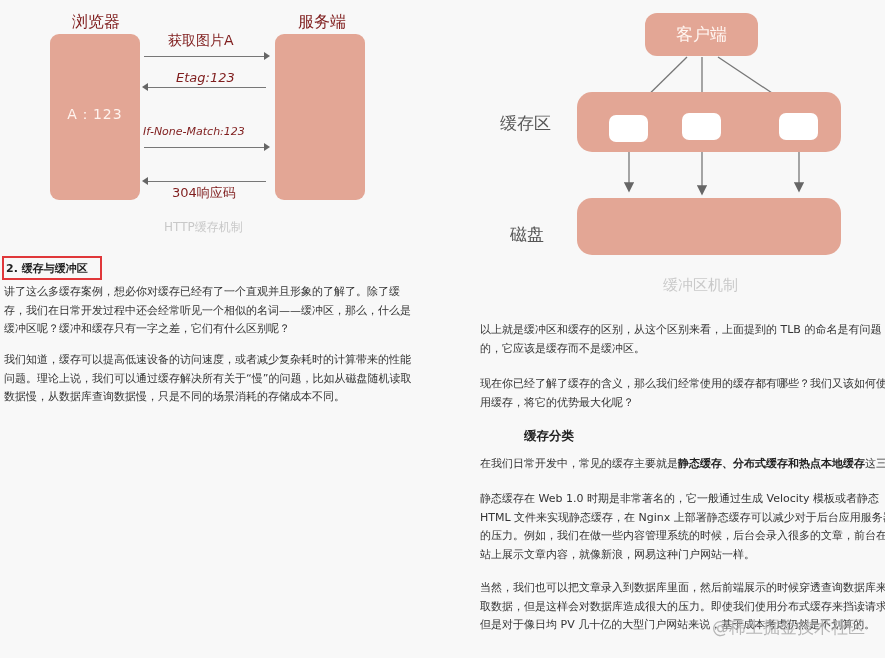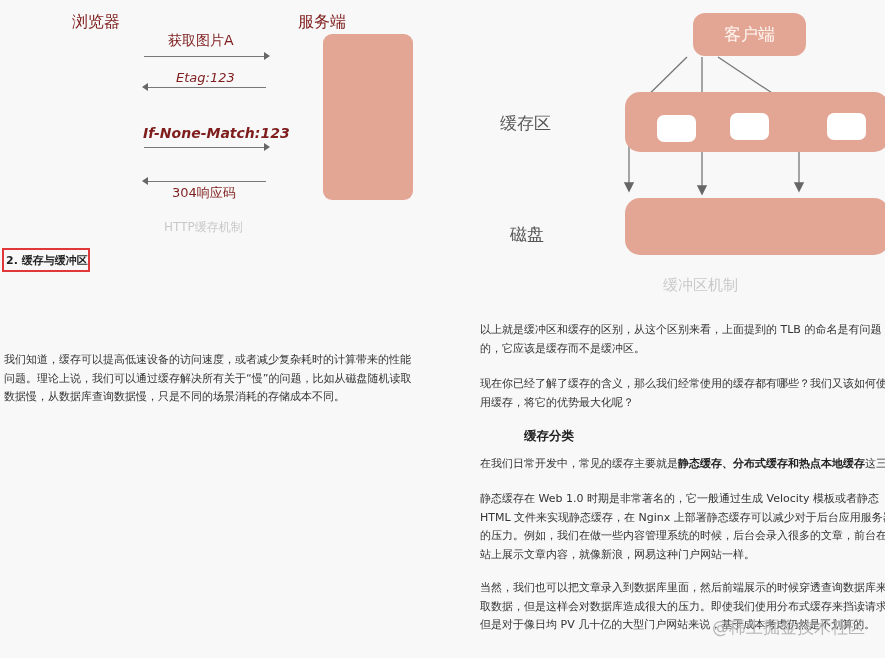--- a/index.html
+++ b/index.html
@@ -4,65 +4,69 @@
 <style>
   * { box-sizing: border-box; margin: 0; padding: 0; }
   html, body { width: 885px; height: 658px; overflow: hidden; background: #f8f8f8; }
   body { position: relative; font-family: "DejaVu Sans", "Liberation Sans", sans-serif; color: #333; }
 
   .col-left { position: absolute; left: 0; top: 0; width: 440px; height: 658px; }
   .col-right { position: absolute; left: 470px; top: 0; width: 415px; height: 658px; }
 
   
   .d1 { position: absolute; left: 0; top: 0; width: 440px; height: 240px; }
-  .box { position: absolute; background: #e3a695; border-radius: 9px; margin-left: 48px; }
+  .box { position: absolute; background: #e3a695; border-radius: 9px; }
   .hand { font-family: "DejaVu Sans", sans-serif; color: #7f1d1d; position: absolute; white-space: nowrap; }
   .caption { position: absolute; color: #c9c9c9; font-size: 13px; white-space: nowrap; }
   .arrowline { position: absolute; height: 1px; background: #777; }
 
   
   .para { position: absolute; font-size: 11px; line-height: 18.5px; color: #333; }
   .para b { font-weight: bold; color: #222; }
-  .heading-boxed { position: absolute; left: 2px; top: 248px; border: 2px solid #e0373a; padding: 3px 0 2px 2px; font-size: 11px; font-weight: bold; color: #222; }
+  .heading-boxed { position: absolute; left: 2px; top: 256px; border: 2px solid #e0373a; padding: 3px 12px 2px 2px; font-size: 11px; font-weight: bold; color: #222; }
   .subheading { position: absolute; font-size: 12.5px; font-weight: bold; color: #222; padding-left: 44px; }
 
   .watermark { position: absolute; right: 20px; top: 616px; font-size: 17px; color: rgba(170,170,170,0.85); white-space: nowrap; }
 </style>
 </head>
 <body>
 
 <div class="col-left">
 
   <div class="d1">
     <div class="hand" style="left:72px;top:12px;font-size:16px;">浏览器</div>
     <div class="hand" style="left:298px;top:12px;font-size:16px;">服务端</div>
 
+    <div class="box" style="left:50px;top:34px;width:90px;height:166px;">
+      <div style="position:absolute;left:0;right:0;top:72px;text-align:center;color:#fff3ee;font-size:14px;letter-spacing:1px;">A：123</div>
+    </div>
     <div class="box" style="left:275px;top:34px;width:90px;height:166px;"></div>
 
     <div class="hand" style="left:168px;top:32px;font-size:14px;">获取图片A</div>
     <div class="arrowline" style="left:144px;top:56px;width:122px;"></div>
     <div style="position:absolute;left:264px;top:52px;width:0;height:0;border-top:4px solid transparent;border-bottom:4px solid transparent;border-left:6px solid #666;"></div>
 
     <div class="hand" style="left:176px;top:70px;font-size:13px;font-style:italic;">Etag:123</div>
     <div class="arrowline" style="left:148px;top:87px;width:118px;"></div>
     <div style="position:absolute;left:142px;top:83px;width:0;height:0;border-top:4px solid transparent;border-bottom:4px solid transparent;border-right:6px solid #666;"></div>
 
-    <div class="hand" style="left:143px;top:125px;font-size:14px;font-style:italic;font-weight:bold;">If-None-Match:123</div>
+    <div class="hand" style="left:143px;top:125px;font-size:11px;font-style:italic;">If-None-Match:123</div>
     <div class="arrowline" style="left:144px;top:147px;width:122px;"></div>
     <div style="position:absolute;left:264px;top:143px;width:0;height:0;border-top:4px solid transparent;border-bottom:4px solid transparent;border-left:6px solid #666;"></div>
 
     <div class="arrowline" style="left:148px;top:181px;width:118px;"></div>
     <div style="position:absolute;left:142px;top:177px;width:0;height:0;border-top:4px solid transparent;border-bottom:4px solid transparent;border-right:6px solid #666;"></div>
     <div class="hand" style="left:172px;top:184px;font-size:13px;">304响应码</div>
 
     <div class="caption" style="left:164px;top:219px;font-size:12px;">HTTP缓存机制</div>
   </div>
 
   <div class="heading-boxed">2. 缓存与缓冲区</div>
 
+  <div class="para" style="left:4px;top:283px;width:410px;">讲了这么多缓存案例，想必你对缓存已经有了一个直观并且形象的了解了。除了缓存，我们在日常开发过程中还会经常听见一个相似的名词——缓冲区，那么，什么是缓冲区呢？缓冲和缓存只有一字之差，它们有什么区别呢？</div>
   <div class="para" style="left:4px;top:351px;width:410px;">我们知道，缓存可以提高低速设备的访问速度，或者减少复杂耗时的计算带来的性能问题。理论上说，我们可以通过缓存解决所有关于“慢”的问题，比如从磁盘随机读取数据慢，从数据库查询数据慢，只是不同的场景消耗的存储成本不同。</div>
 </div>
 
 <div class="col-right">
   <div>
     <div class="box" style="left:175px;top:13px;width:113px;height:43px;border-radius:12px;">
       <div style="position:absolute;left:0;right:0;top:10px;text-align:center;color:#fff5f0;font-size:17px;">客户端</div>
     </div>
 
     <svg style="position:absolute;left:0;top:0;" width="415" height="260">

